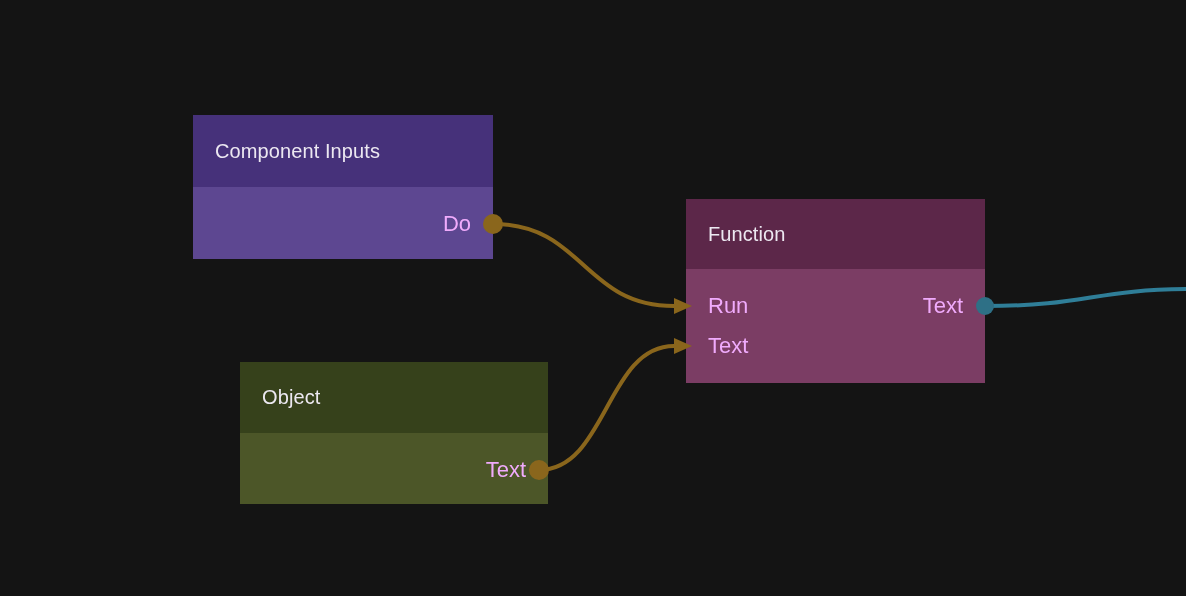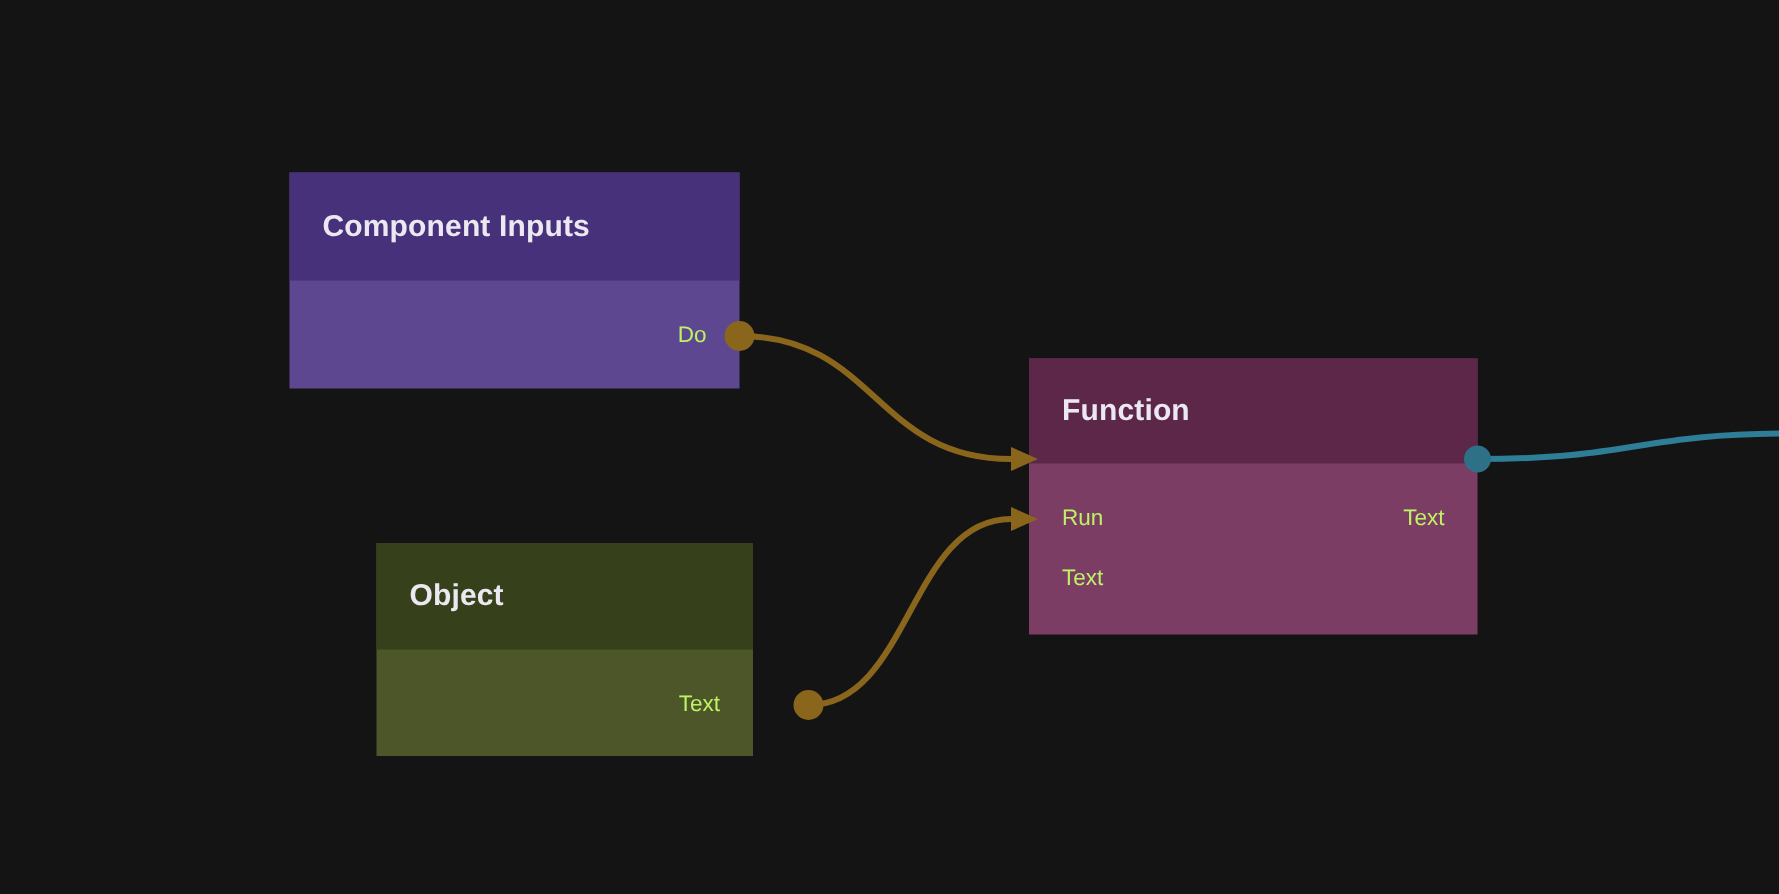--- a/index.html
+++ b/index.html
@@ -17,36 +17,36 @@
     box-sizing: border-box;
   }
   .node-header {
     display: flex;
     align-items: center;
     padding-left: 22px;
     box-sizing: border-box;
   }
   .node-title {
     font-size: 20px;
-    font-weight: bold;
+    font-weight: normal;
     color: #ECE8F1;
     letter-spacing: 0.1px;
   }
   .node-body {
     padding-top: 17px;
   }
   .node-row {
     height: 40px;
     display: flex;
     align-items: center;
     padding: 0 22px;
   }
   .port-label {
-    font-size: 15px;
-    color: #bef264;
+    font-size: 22px;
+    color: #f0abfc;
     line-height: 40px;
   }
   .port-label.output {
     margin-left: auto;
   }
   #wire-layer {
     position: absolute;
     left: 0;
     top: 0;
     pointer-events: none;
@@ -61,32 +61,32 @@
     <div class="node-header" style="height: 72px; background: rgb(70, 49, 122);">
       <span class="node-title">Component Inputs</span>
     </div>
     <div class="node-body">
         <div class="node-row">
           <span class="port-label output">Do</span>
         </div>
       </div>
   </div>
 
-  <div class="node" style="left: 251px; top: 362px; width: 251px; height: 142px; background: rgb(76, 86, 40);">
+  <div class="node" style="left: 240px; top: 362px; width: 308px; height: 142px; background: rgb(76, 86, 40);">
     <div class="node-header" style="height: 71px; background: rgb(54, 65, 27);">
       <span class="node-title">Object</span>
     </div>
     <div class="node-body">
         <div class="node-row">
           <span class="port-label output">Text</span>
         </div>
       </div>
   </div>
 
-  <div class="node" style="left: 686px; top: 199px; width: 299px; height: 184px; background: rgb(123, 61, 100); margin-top: 40px;">
+  <div class="node" style="left: 686px; top: 199px; width: 299px; height: 184px; background: rgb(123, 61, 100);">
     <div class="node-header" style="height: 70px; background: rgb(92, 39, 73);">
       <span class="node-title">Function</span>
     </div>
     <div class="node-body">
         <div class="node-row">
           <span class="port-label input">Run</span>
           <span class="port-label output">Text</span>
         </div>
         <div class="node-row">
           <span class="port-label input">Text</span>

